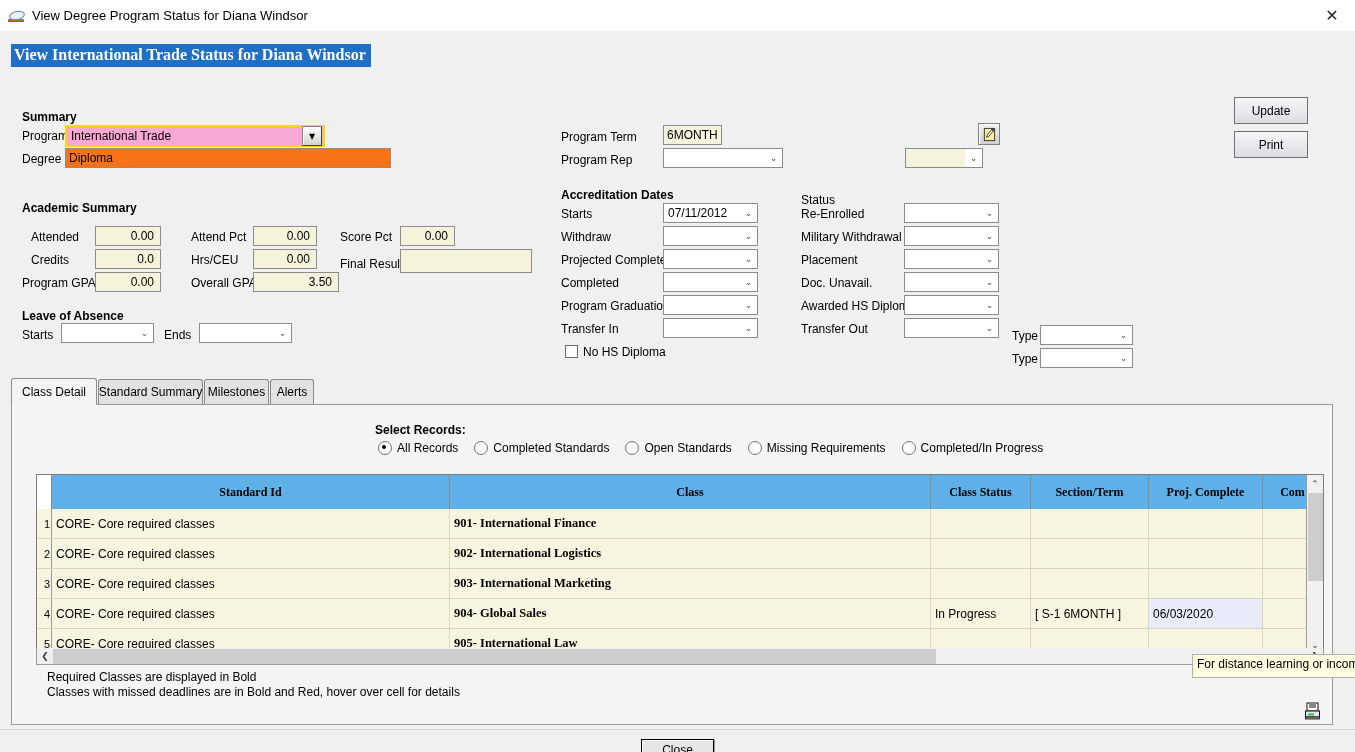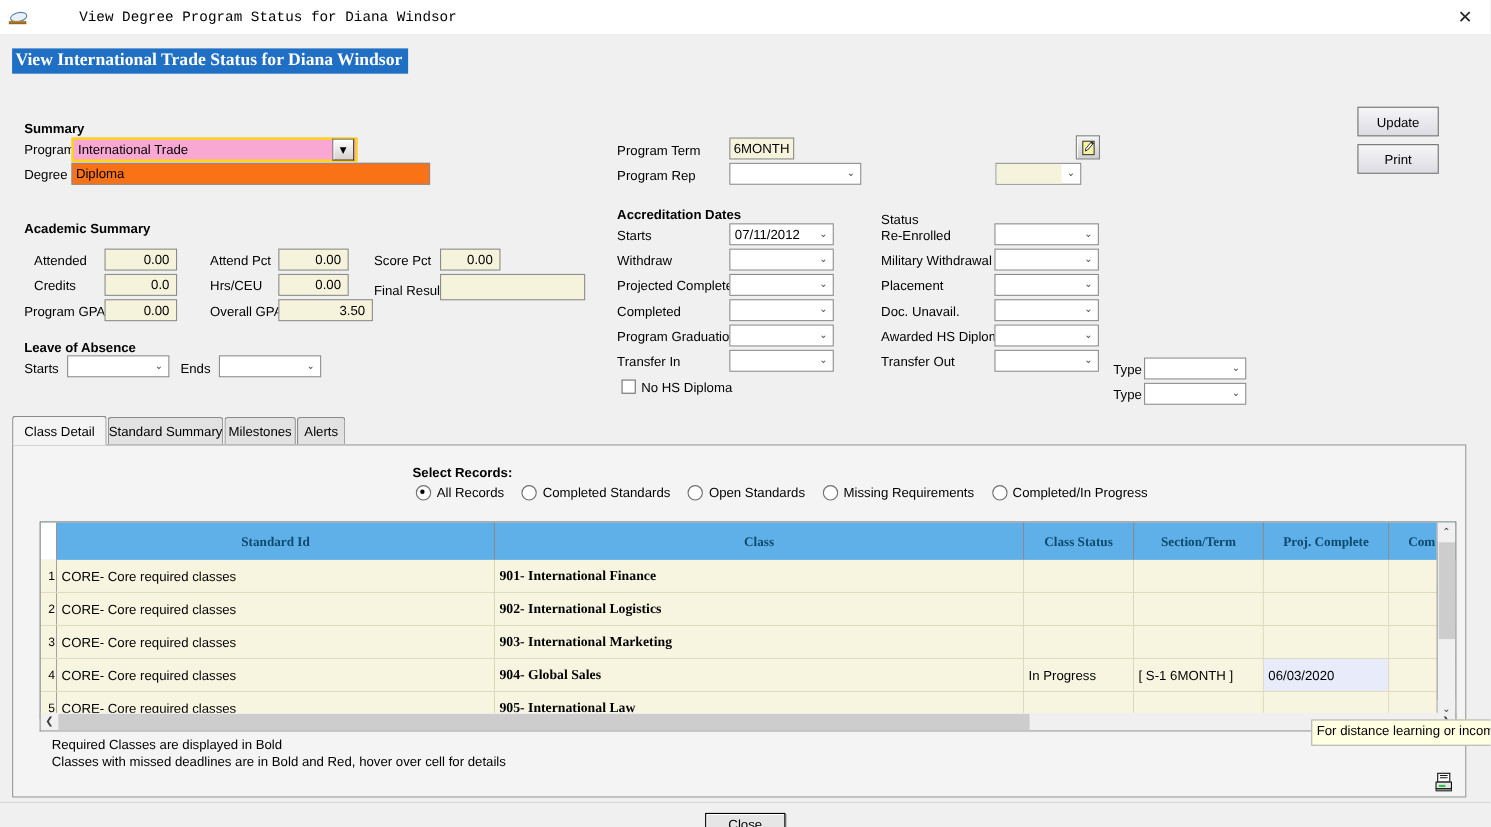--- a/index.html
+++ b/index.html
@@ -32,23 +32,22 @@
   .titlebar-icon .tb-oval {
     position: absolute; left: 1px; top: 3px; width: 14px; height: 7px;
     border: 1.4px solid #5a7fa6; border-radius: 50%;
     background: #e8f0f8; transform: rotate(-12deg);
   }
   .titlebar-icon .tb-base {
     position: absolute; left: 0px; top: 11px; width: 16px; height: 3px;
     background: linear-gradient(#c08a3a, #8a5a18);
   }
   .titlebar-title {
-    font-size: 13px; color: #000; font-family: Liberation Mono, monospace;
+    font-size: 13px; color: #000; font-family: Liberation Sans, sans-serif;
     white-space: nowrap;
-    margin-left: 40px;
   }
   .titlebar-close {
     position: absolute; right: 0; top: 0; width: 46px; height: 31px;
     display: flex; align-items: center; justify-content: center;
     font-size: 16px; color: #222; cursor: pointer; font-family: "DejaVu Sans", sans-serif;
   }
   
   .content {
     position: absolute; left: 0; top: 31px;
     width: 1355px; height: 721px;
@@ -186,21 +185,21 @@
     display: flex; height: 34px; box-sizing: border-box;
     background: #5fb0e8;
   }
   .gh-corner {
     width: 15px; background: #ffffff; box-sizing: border-box;
     border-right: 1px solid #8a8a8a; flex: none;
   }
   .gh-cell {
     box-sizing: border-box;
     border-right: 1px solid #8a8a8a;
-    color: #0c4a6e; font-weight: bold; font-size: 12px;
+    color: #000000; font-weight: bold; font-size: 12px;
     display: flex; align-items: center; justify-content: center;
     background: #5fb0e8;
     font-family: "Liberation Serif", serif;
     overflow: hidden; white-space: nowrap;
   }
   .grid-row { display: flex; height: 30px; box-sizing: border-box; border-bottom: 1px solid #d8d5b8;}
   .gr-num {
     width: 15px; flex: none; box-sizing: border-box;
     background: #f7f5e0; border-right: 1px solid #9b9b9b;
     font-size: 11px; display: flex; align-items: center; justify-content: flex-end;

